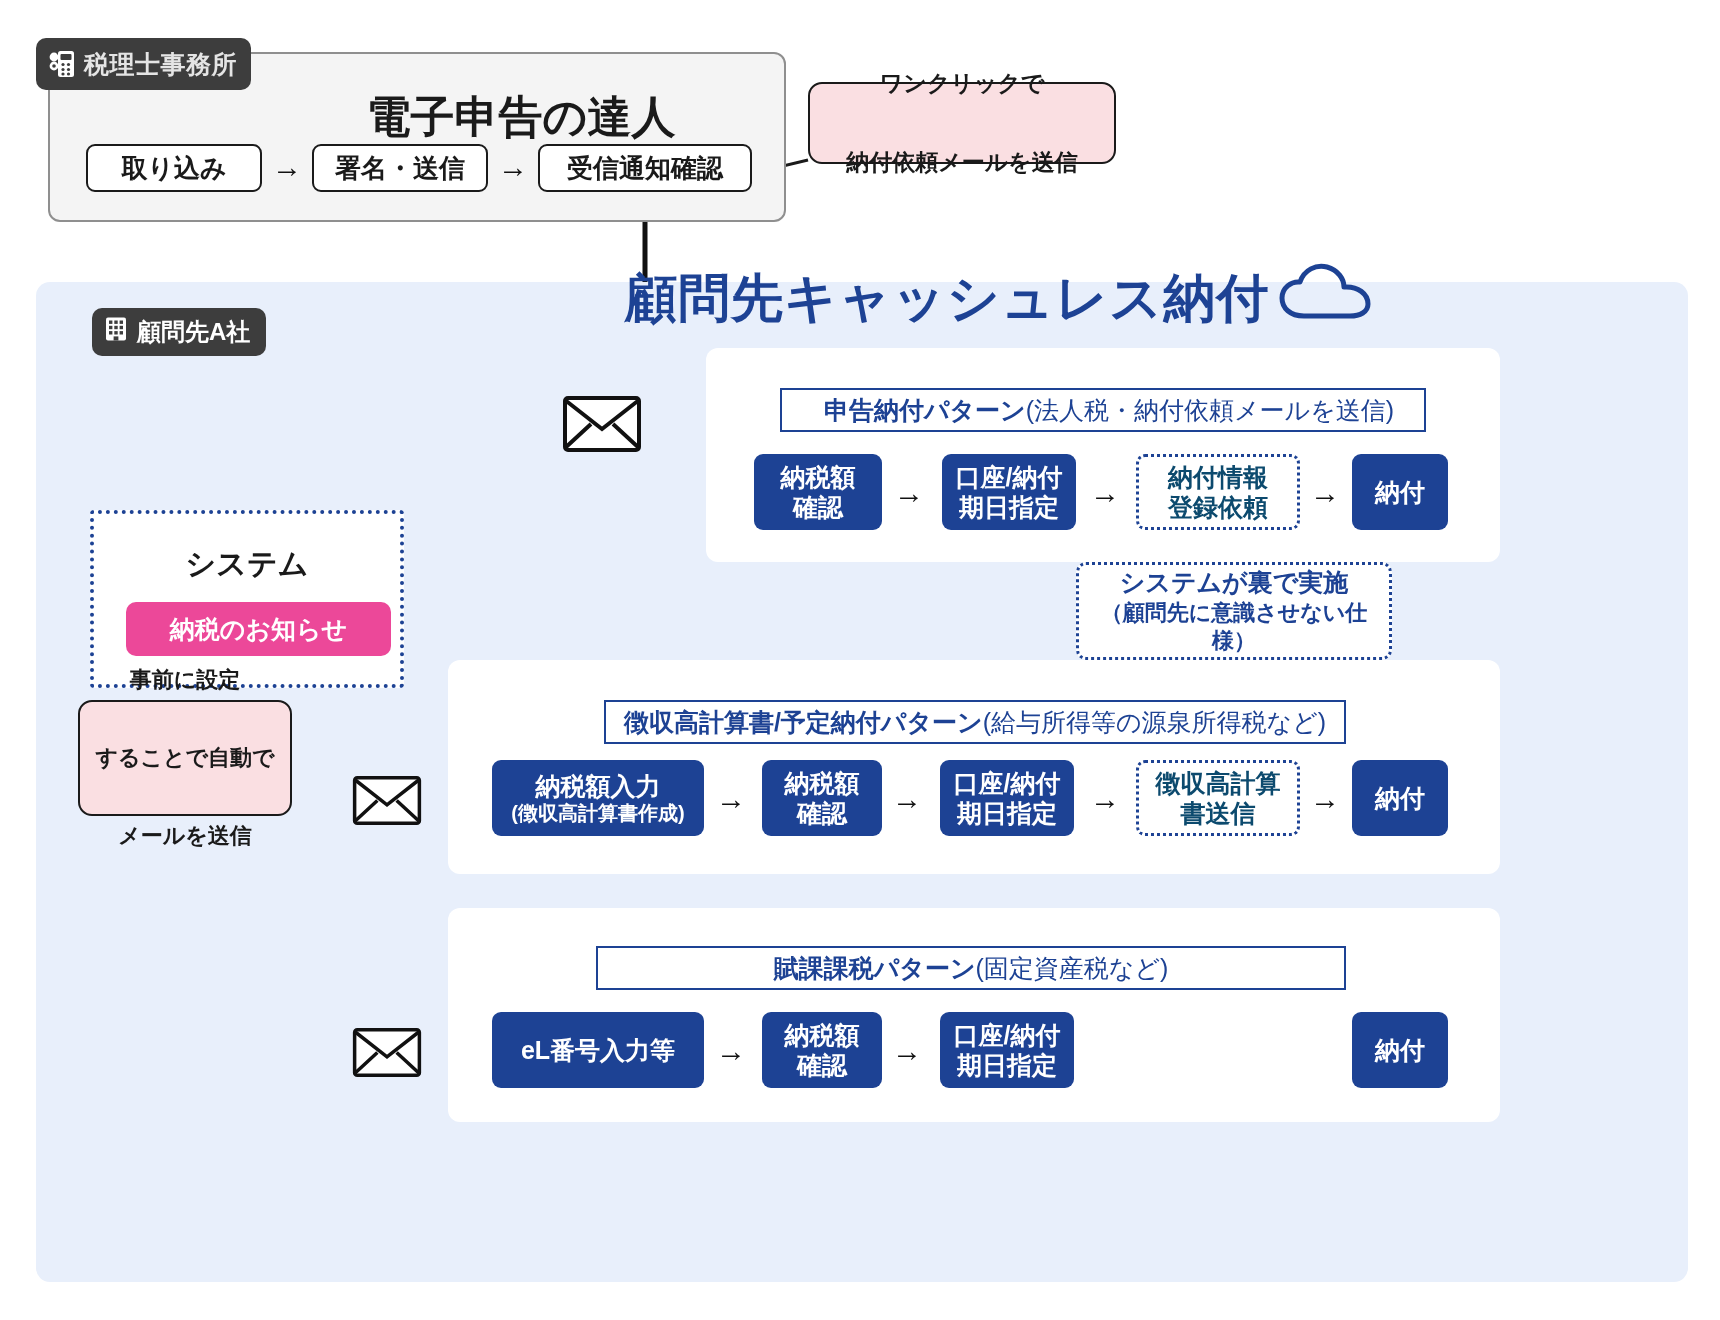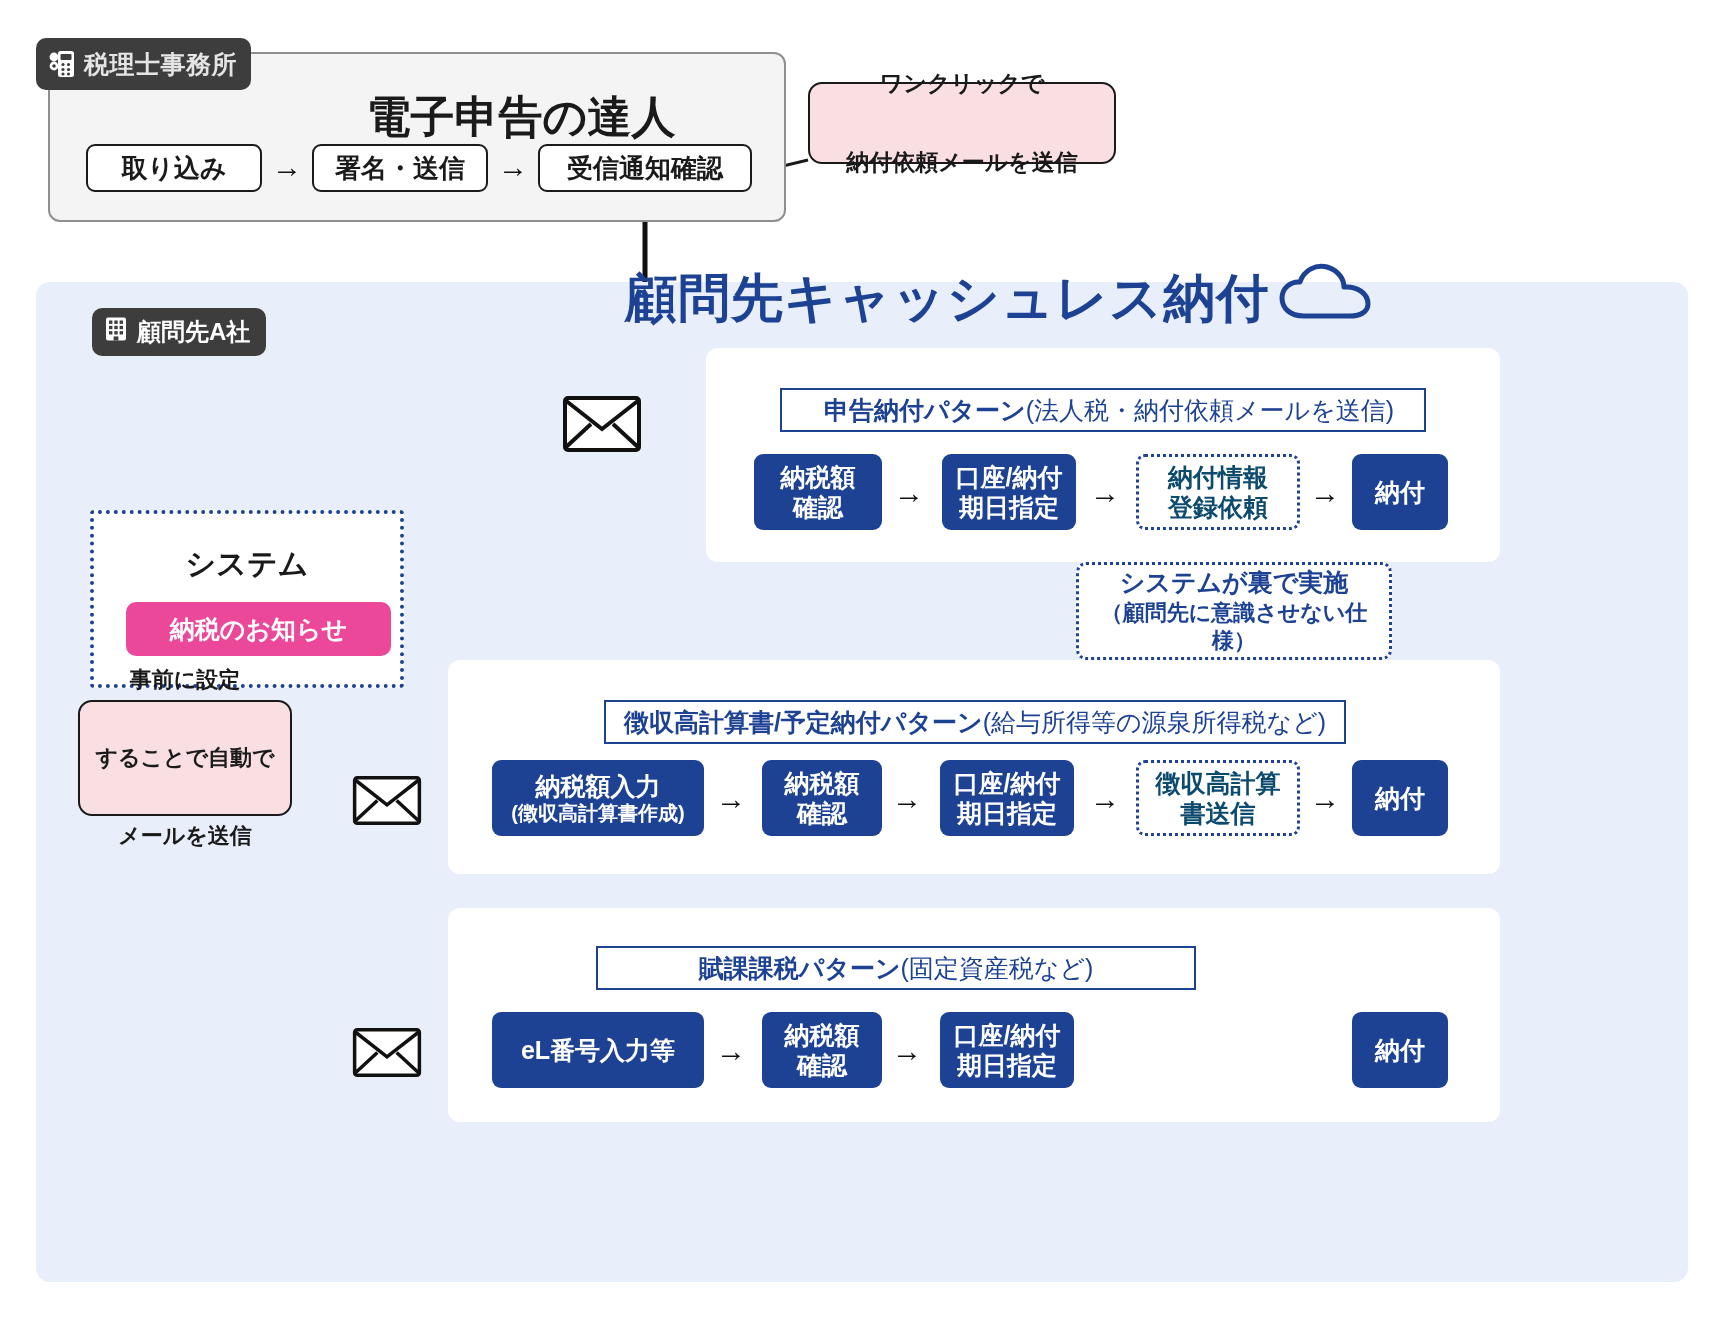--- a/index.html
+++ b/index.html
@@ -156,21 +156,21 @@
     justify-content: center;
     height: 44px;
     color: #1d4294;
     font-size: 25px;
     white-space: nowrap;
   }
   .pat-header .strong { font-weight: 800; }
   .pat-header .light  { font-weight: 500; }
   .ph1 { left: 780px; top: 388px; width: 646px; padding-left: 12px; }
   .ph2 { left: 604px; top: 700px; width: 742px; }
-  .ph3 { left: 596px; top: 946px; width: 600px; }
+  .ph3 { left: 596px; top: 946px; width: 750px; }
 
   
   .pbox {
     background: #1d4294;
     color: #ffffff;
     border-radius: 9px;
     display: flex;
     flex-direction: column;
     align-items: center;
     justify-content: center;

